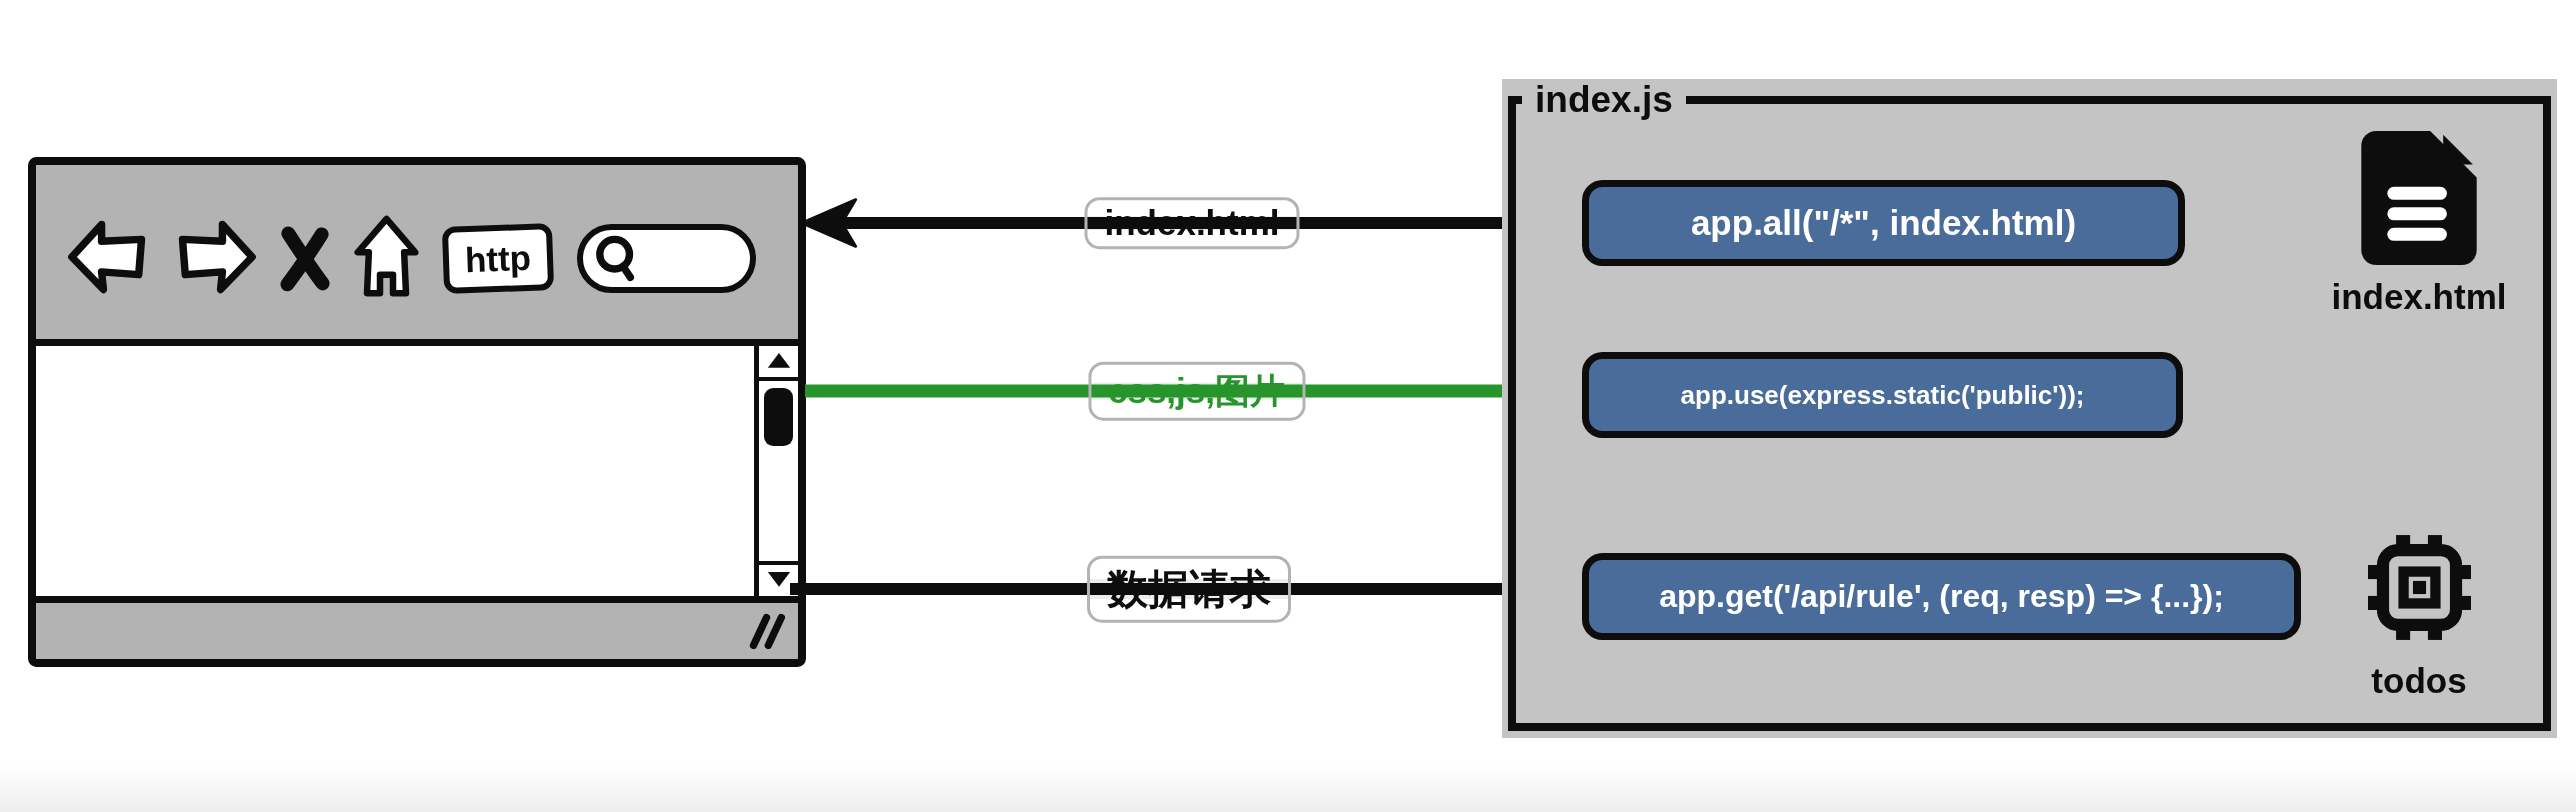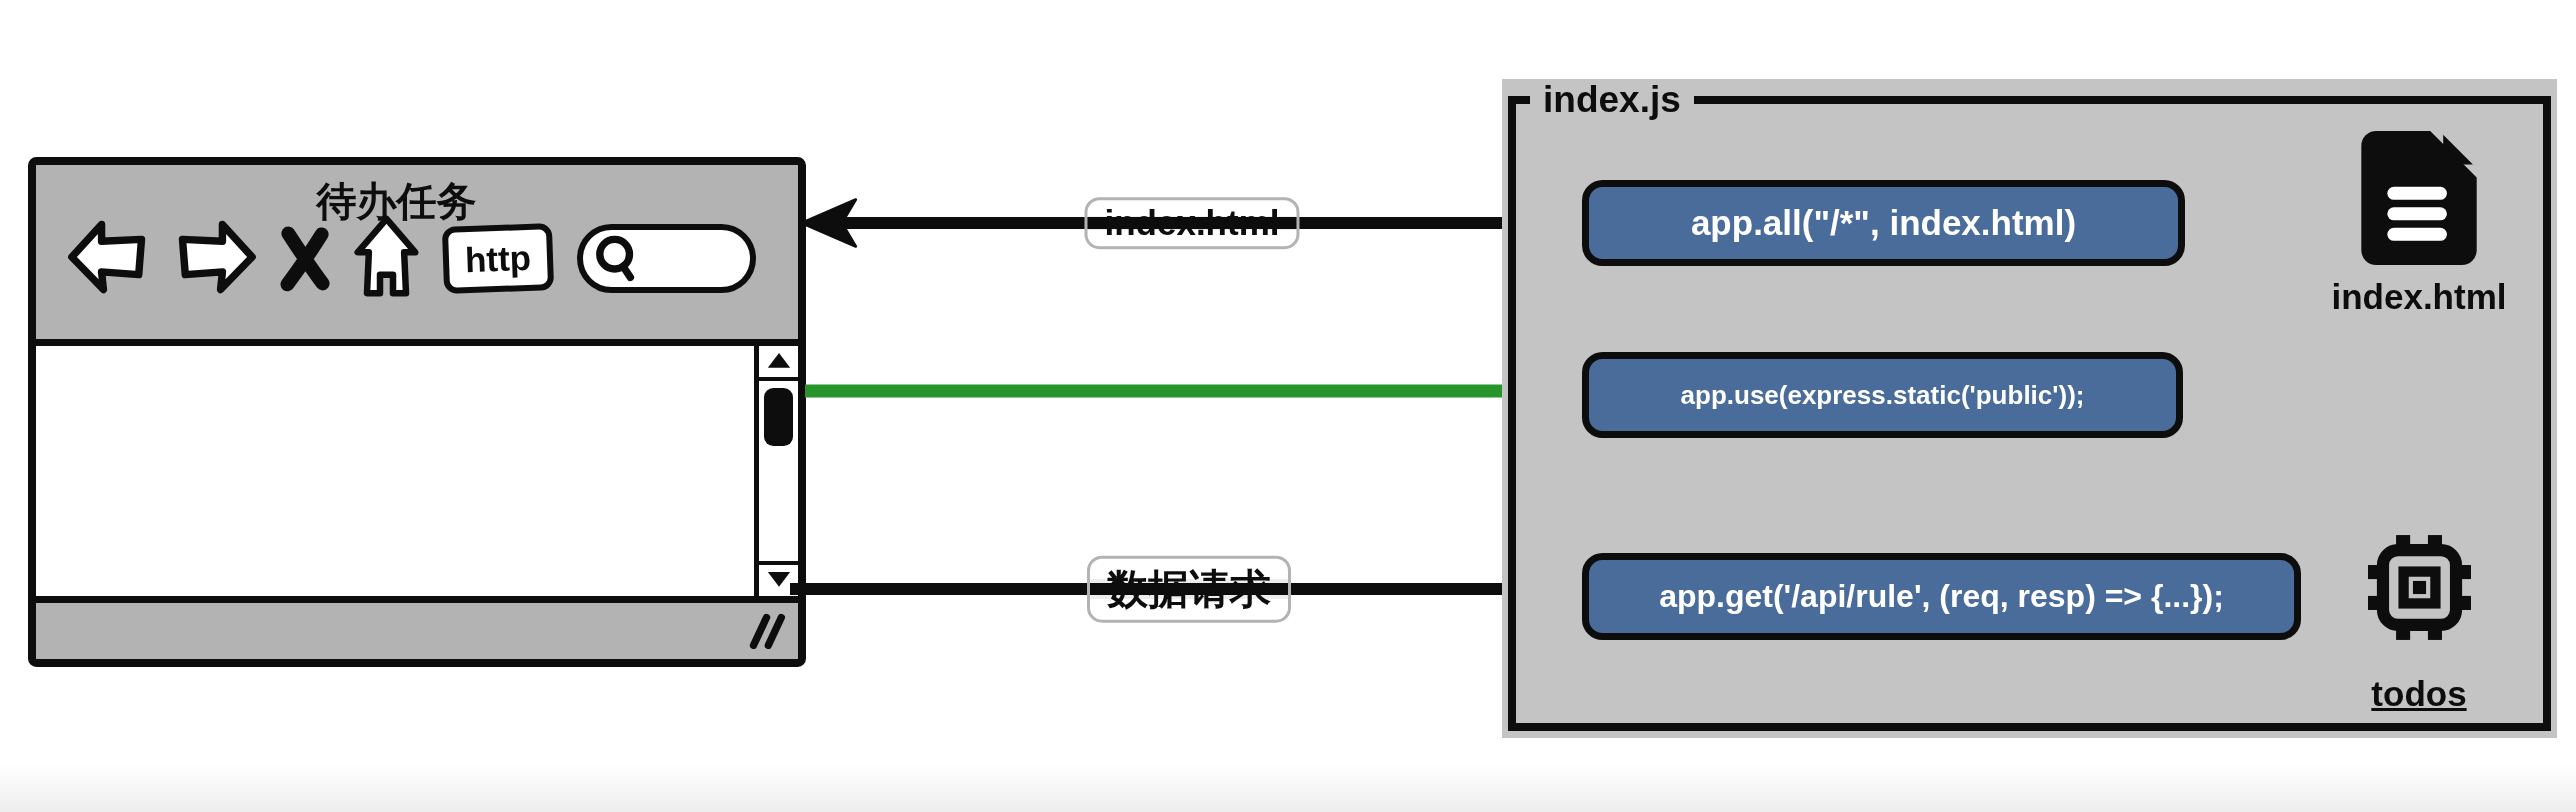--- a/index.html
+++ b/index.html
@@ -39,42 +39,41 @@
   .pill{position:absolute;left:50%;top:50%;transform:translate(-50%,-50%);
         background:linear-gradient(to bottom,#fff 0 34%,rgba(0,0,0,0.07) 34% 66%,#fff 66%);
         border:3.7px solid #b3b3b3;border-radius:15px;padding:2.8px 17px;white-space:nowrap;
         font-size:35px;font-weight:700;}
   .pill.green{color:#27952b;background:linear-gradient(to bottom,#fff 0 34%,rgba(40,150,40,0.12) 34% 66%,#fff 66%);}
   .pill.cjk{font-family:"Liberation Serif","DejaVu Serif",serif;font-size:41px;}
 
   
   .server{position:absolute;left:1502px;top:79px;width:1055px;height:659px;background:#c4c4c4;}
   .server-border{position:absolute;left:5.6px;right:5.6px;top:17px;bottom:7.5px;border:8.4px solid #0d0d0d;}
-  .server-legend{position:absolute;left:28px;top:0px;z-index:2;background:#c4c4c4;
+  .server-legend{position:absolute;left:20px;top:0px;z-index:2;background:#c4c4c4;
         padding:0 13px;font-size:37px;font-weight:700;line-height:41px;}
   .code-block{position:absolute;left:80px;background:#4a6c9b;border:7.5px solid #0d0d0d;border-radius:20.5px;
         box-sizing:border-box;color:#ffffff;display:flex;align-items:center;justify-content:center;
         white-space:nowrap;font-weight:700;}
   .cb1{top:101px;width:603px;height:86px;font-size:35px;}
   .cb2{top:273px;width:601px;height:86px;font-size:26px;}
   .cb3{top:474px;width:719px;height:87px;font-size:32px;}
   .res-group{position:absolute;left:786px;width:262px;display:flex;flex-direction:column;align-items:center;}
   .rg1{top:52px;}  .rg2{top:237px;}  .rg3{top:456px;}
   .res-label{font-size:35px;font-weight:700;margin-top:9.3px;}
   .rg2 .res-label{margin-top:22.4px;}
-  .rg3 .res-label{margin-top:31px;text-decoration:underline;}
+  .rg3 .res-label{margin-top:18px;}
 </style>
 </head>
 <body>
 
 <div class="stage">
 
   <div class="browser">
     <div class="b-toolbar">
-      <div class="b-title">待办任务</div>
       <div class="b-row">
         <button class="tool-btn">
           <span>
             <svg width="82" height="78" viewBox="0 0 88 84">
               <path d="M36,7 L4,42 L38,77 L36,58 L76,61 L79,23 L36,25 Z" fill="#ffffff" stroke="#0d0d0d" stroke-width="8" stroke-linejoin="round"></path>
             </svg>
           </span>
         </button>
         <button class="tool-btn">
           <span>
@@ -151,20 +150,21 @@
       <path d="M842,32 L784,7 L799,32 L784,57 Z" fill="#0d0d0d" stroke="#0d0d0d" stroke-width="3" stroke-linejoin="round"></path>
     </svg>
     <div class="pill">index.html</div>
   </div>
 
   <div class="arrow" style="left:805px;top:361px;width:783px;">
     <svg width="783" height="60" viewBox="0 0 838 64">
       <line x1="0" y1="32" x2="786" y2="32" stroke="#27952b" stroke-width="14"></line>
       <path d="M830,32 L770,6 L786,32 L770,58 Z" fill="#27952b" stroke="#27952b" stroke-width="4" stroke-linejoin="round"></path>
     </svg>
+    <div class="pill green">css,js,图片</div>
   </div>
 
   <div class="arrow" style="left:790px;top:559px;width:798px;">
     <svg width="798" height="60" viewBox="0 0 854 64">
       <line x1="0" y1="32" x2="806" y2="32" stroke="#0d0d0d" stroke-width="13"></line>
       <path d="M848,32 L790,7 L805,32 L790,57 Z" fill="#0d0d0d" stroke="#0d0d0d" stroke-width="3" stroke-linejoin="round"></path>
     </svg>
     <div class="pill cjk">数据请求</div>
   </div>
 

